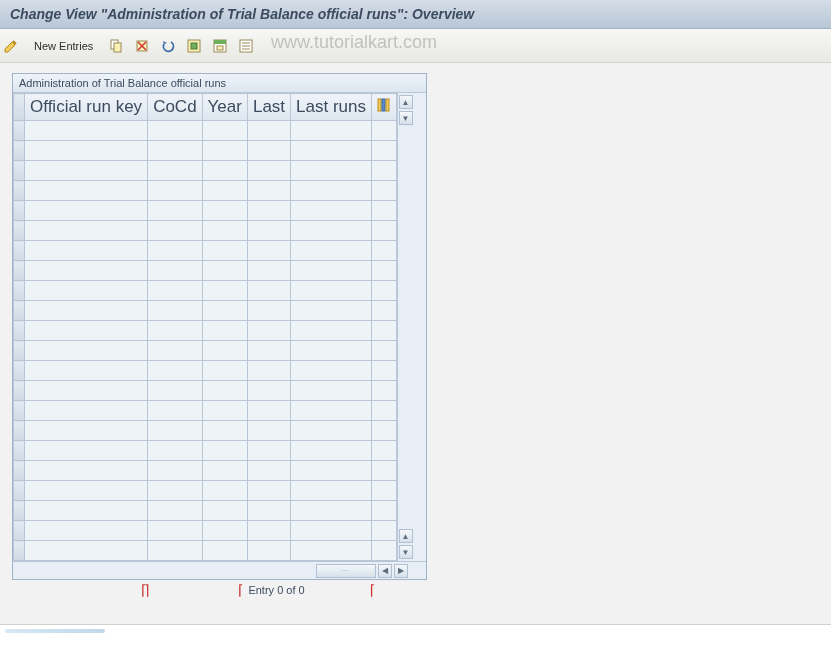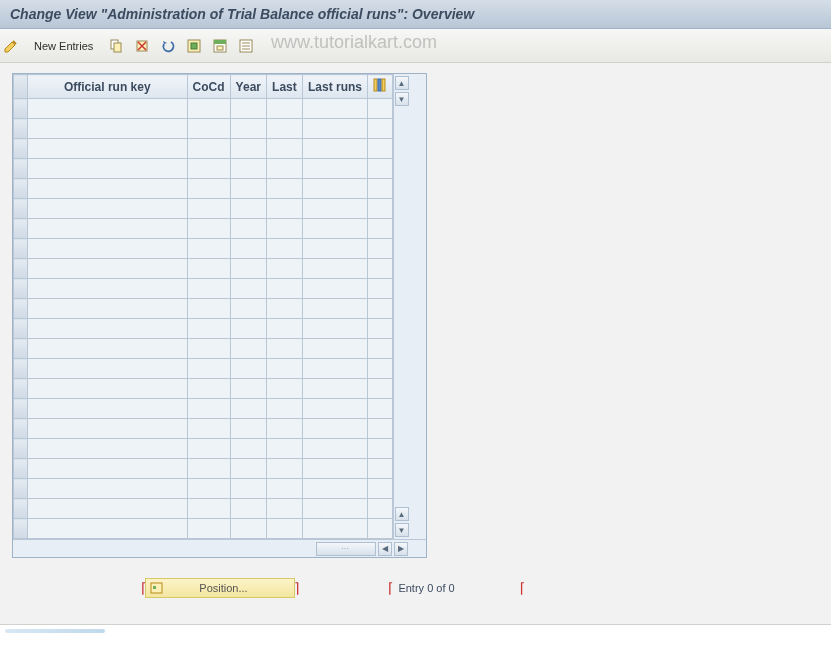--- a/index.html
+++ b/index.html
@@ -61,25 +61,25 @@
       color: #3c4b5f;
       border-bottom: 1px solid #b8c6d6;
       font-size: 11px;
     }
     .table-wrapper { display: flex; }
     .table-grid { border-collapse: collapse; width: 380px; }
     .table-grid th {
       background: linear-gradient(to bottom, #f0f4f9, #dde6ef);
       border: 1px solid #b8c6d6;
       padding: 3px 5px;
-      font-weight: bold;
+      font-weight: normal;
       color: #3c4b5f;
-      text-align: center;
+      text-align: right;
       height: 20px;
-      font-size: 12px;
+      font-size: 17px;
       white-space: nowrap;
     }
     .table-grid th.row-sel { width: 14px; background: linear-gradient(to bottom, #e4eaf1, #cfdae6); }
     .table-grid td {
       border: 1px solid #b8c6d6;
       background: #eef3f8;
       height: 20px;
       padding: 0 3px;
     }
     .table-grid td.row-sel {
@@ -221,20 +221,21 @@
         <rect x="2" y="2" width="12" height="12" fill="#fff" stroke="#9a8a58"></rect>
         <line x1="4" y1="5" x2="12" y2="5" stroke="#9a8a58"></line>
         <line x1="4" y1="8" x2="12" y2="8" stroke="#9a8a58"></line>
         <line x1="4" y1="11" x2="12" y2="11" stroke="#9a8a58"></line>
       </svg>
   </span>
 </div>
 
 <div class="content">
   <div class="table-panel">
+    <div class="panel-title">Administration of Trial Balance official runs</div>
     <div class="table-wrapper">
       <table class="table-grid">
         <thead>
           <tr>
             <th class="row-sel"></th>
             <th class="col-key">Official run key</th>
             <th class="col-cocd">CoCd</th>
             <th class="col-year">Year</th>
             <th class="col-lper">Last</th>
             <th class="col-last">Last runs</th>
@@ -460,29 +461,20 @@
       <div class="hscroll-track">⋯</div>
       <div class="scroll-btn">◀</div>
       <div class="scroll-btn">▶</div>
     </div>
   </div>
 </div>
 
 <div class="footer-area">
   <div style="width:130px;"></div>
   <span class="bracket">⌈</span>
-  <div class="position-btn">
-    <span class="pos-icon">
-      <svg width="14" height="14" viewBox="0 0 14 14">
-          <rect x="1" y="2" width="11" height="10" fill="#fcf0b4" stroke="#b88a1a"></rect>
-          <rect x="3" y="5" width="3" height="3" fill="#6fae5a"></rect>
-        </svg>
-    </span>
-    <span class="pos-text">Position...</span>
-  </div>
   <span class="bracket" style="transform:scaleX(-1);">⌈</span>
   <span class="entry-brk">
     <span class="bracket">⌈</span>
   </span>
   <span class="entry-label" style="margin-left:6px;margin-right:6px;text-align:right;">Entry 0 of 0</span>
   <span style="margin-left:60px;">
     <span class="bracket" style="transform:scaleX(-1);">⌈</span>
   </span>
 </div>
 

